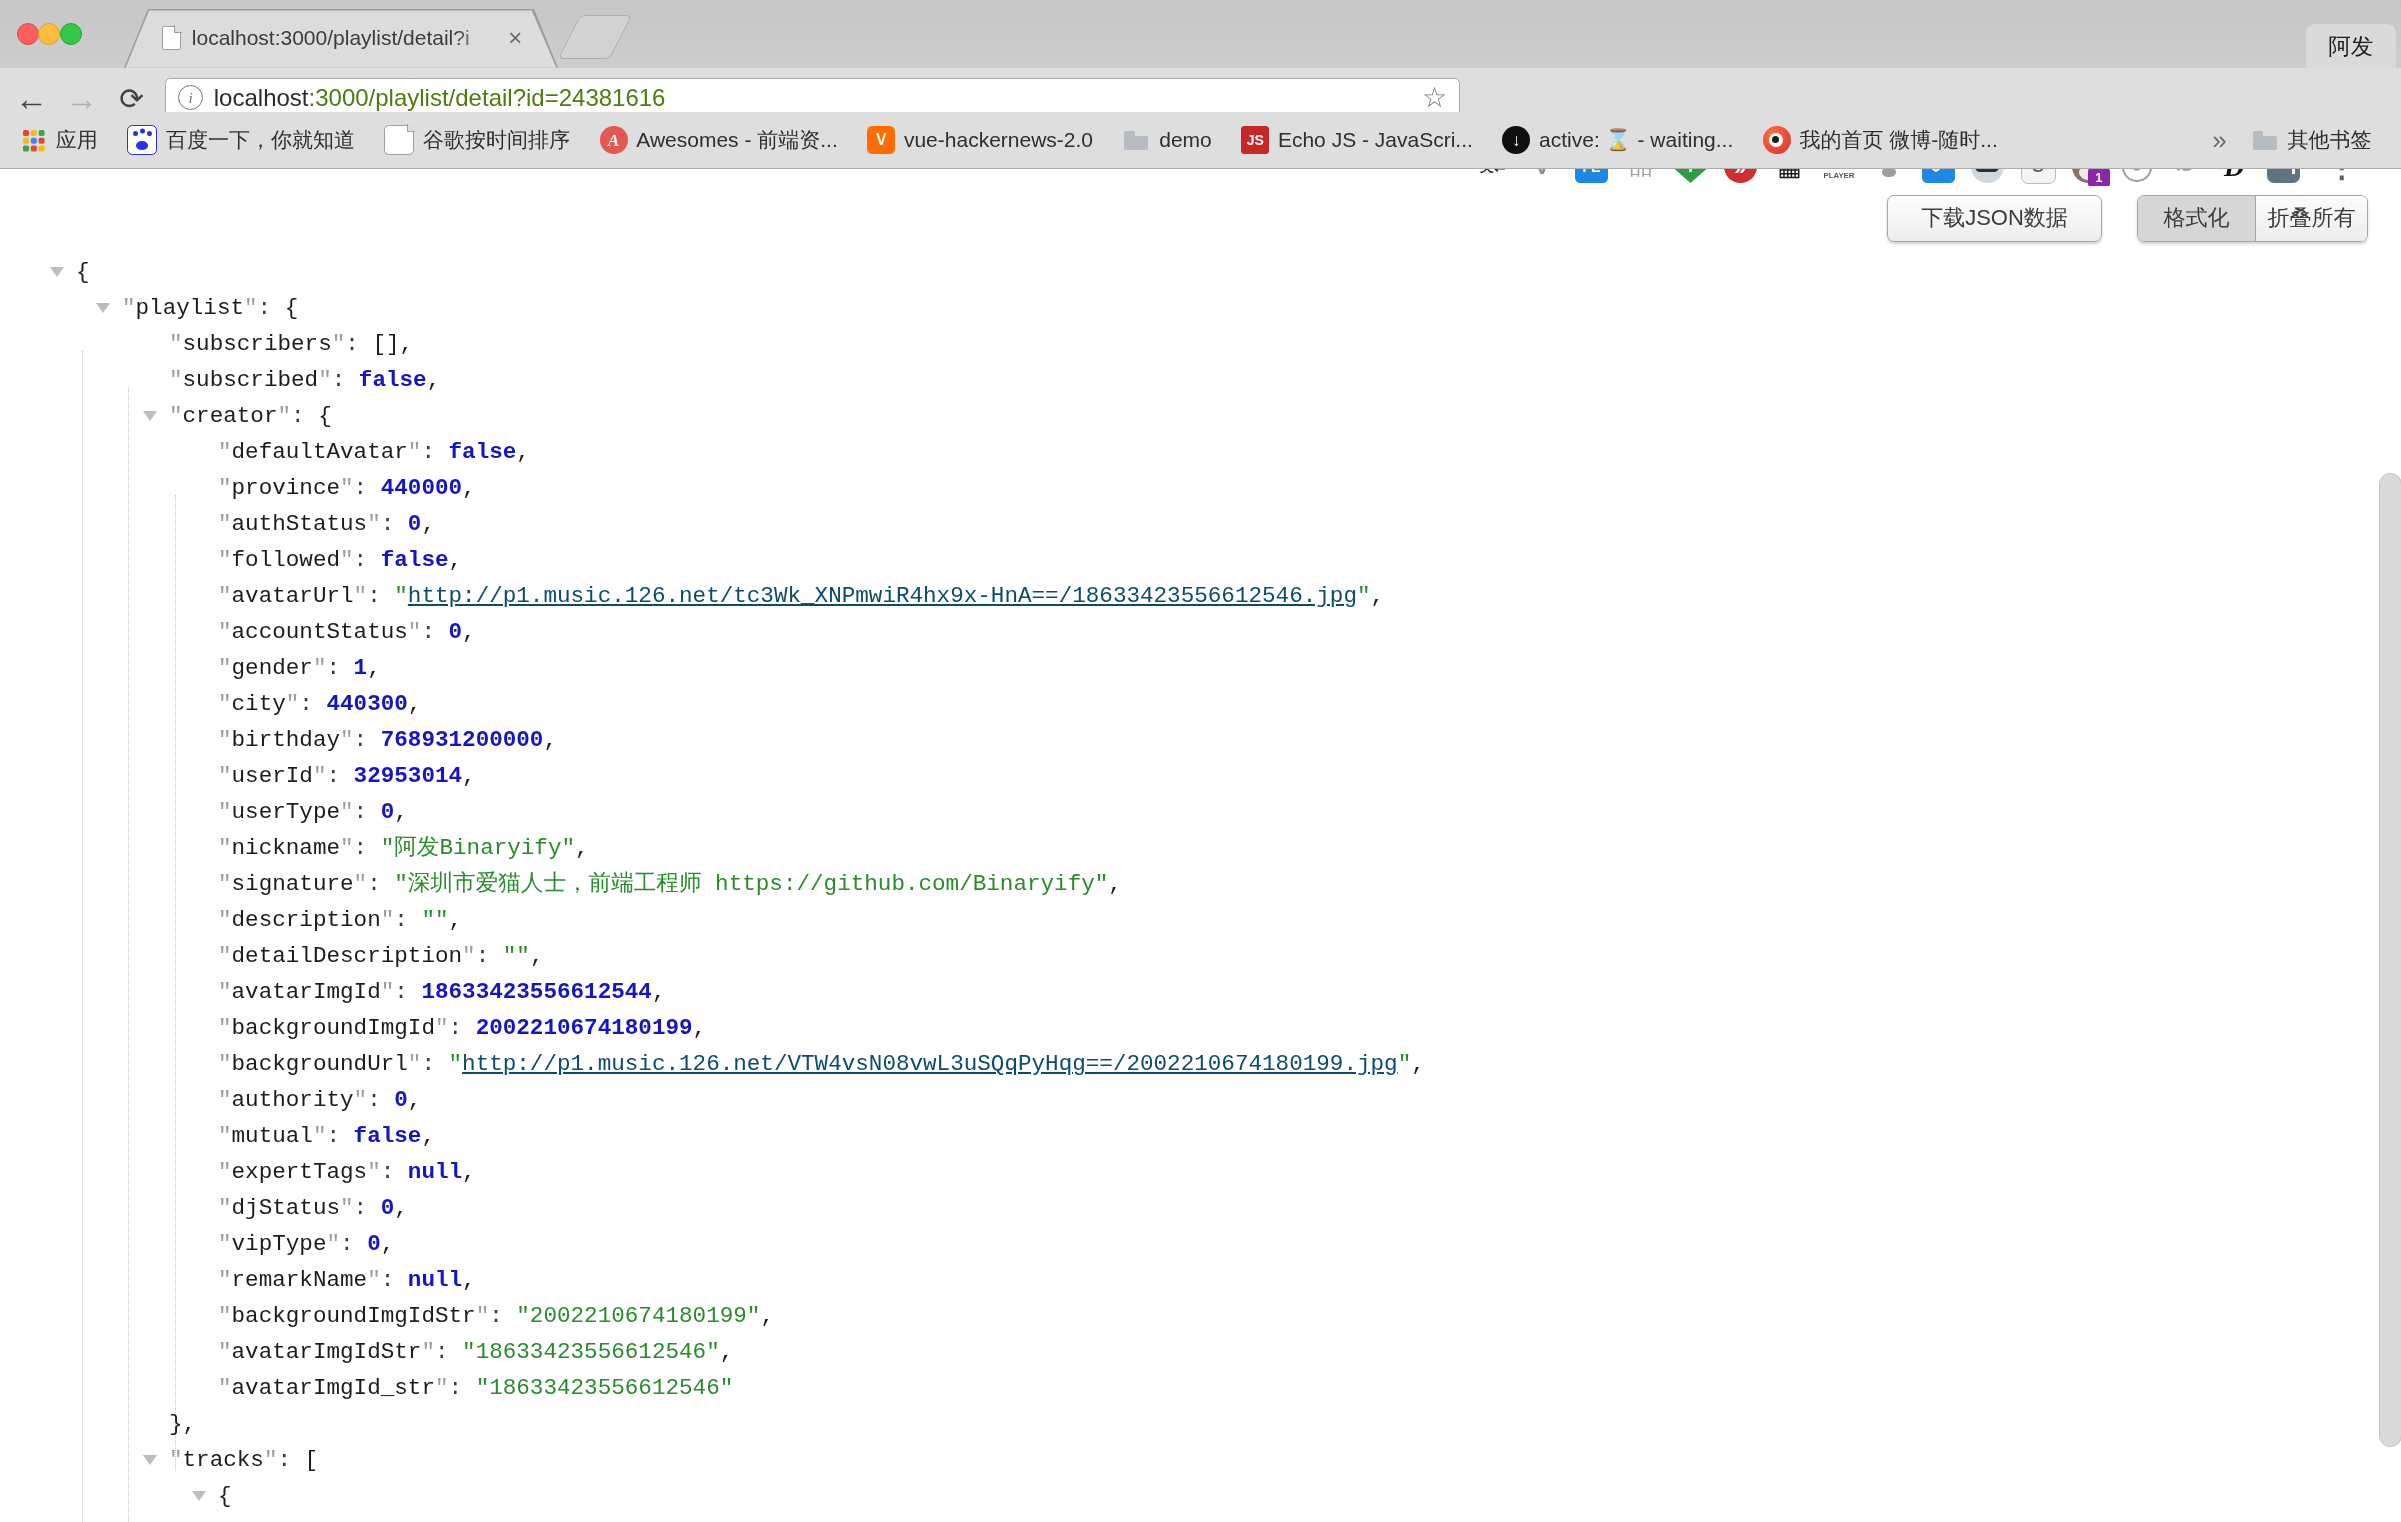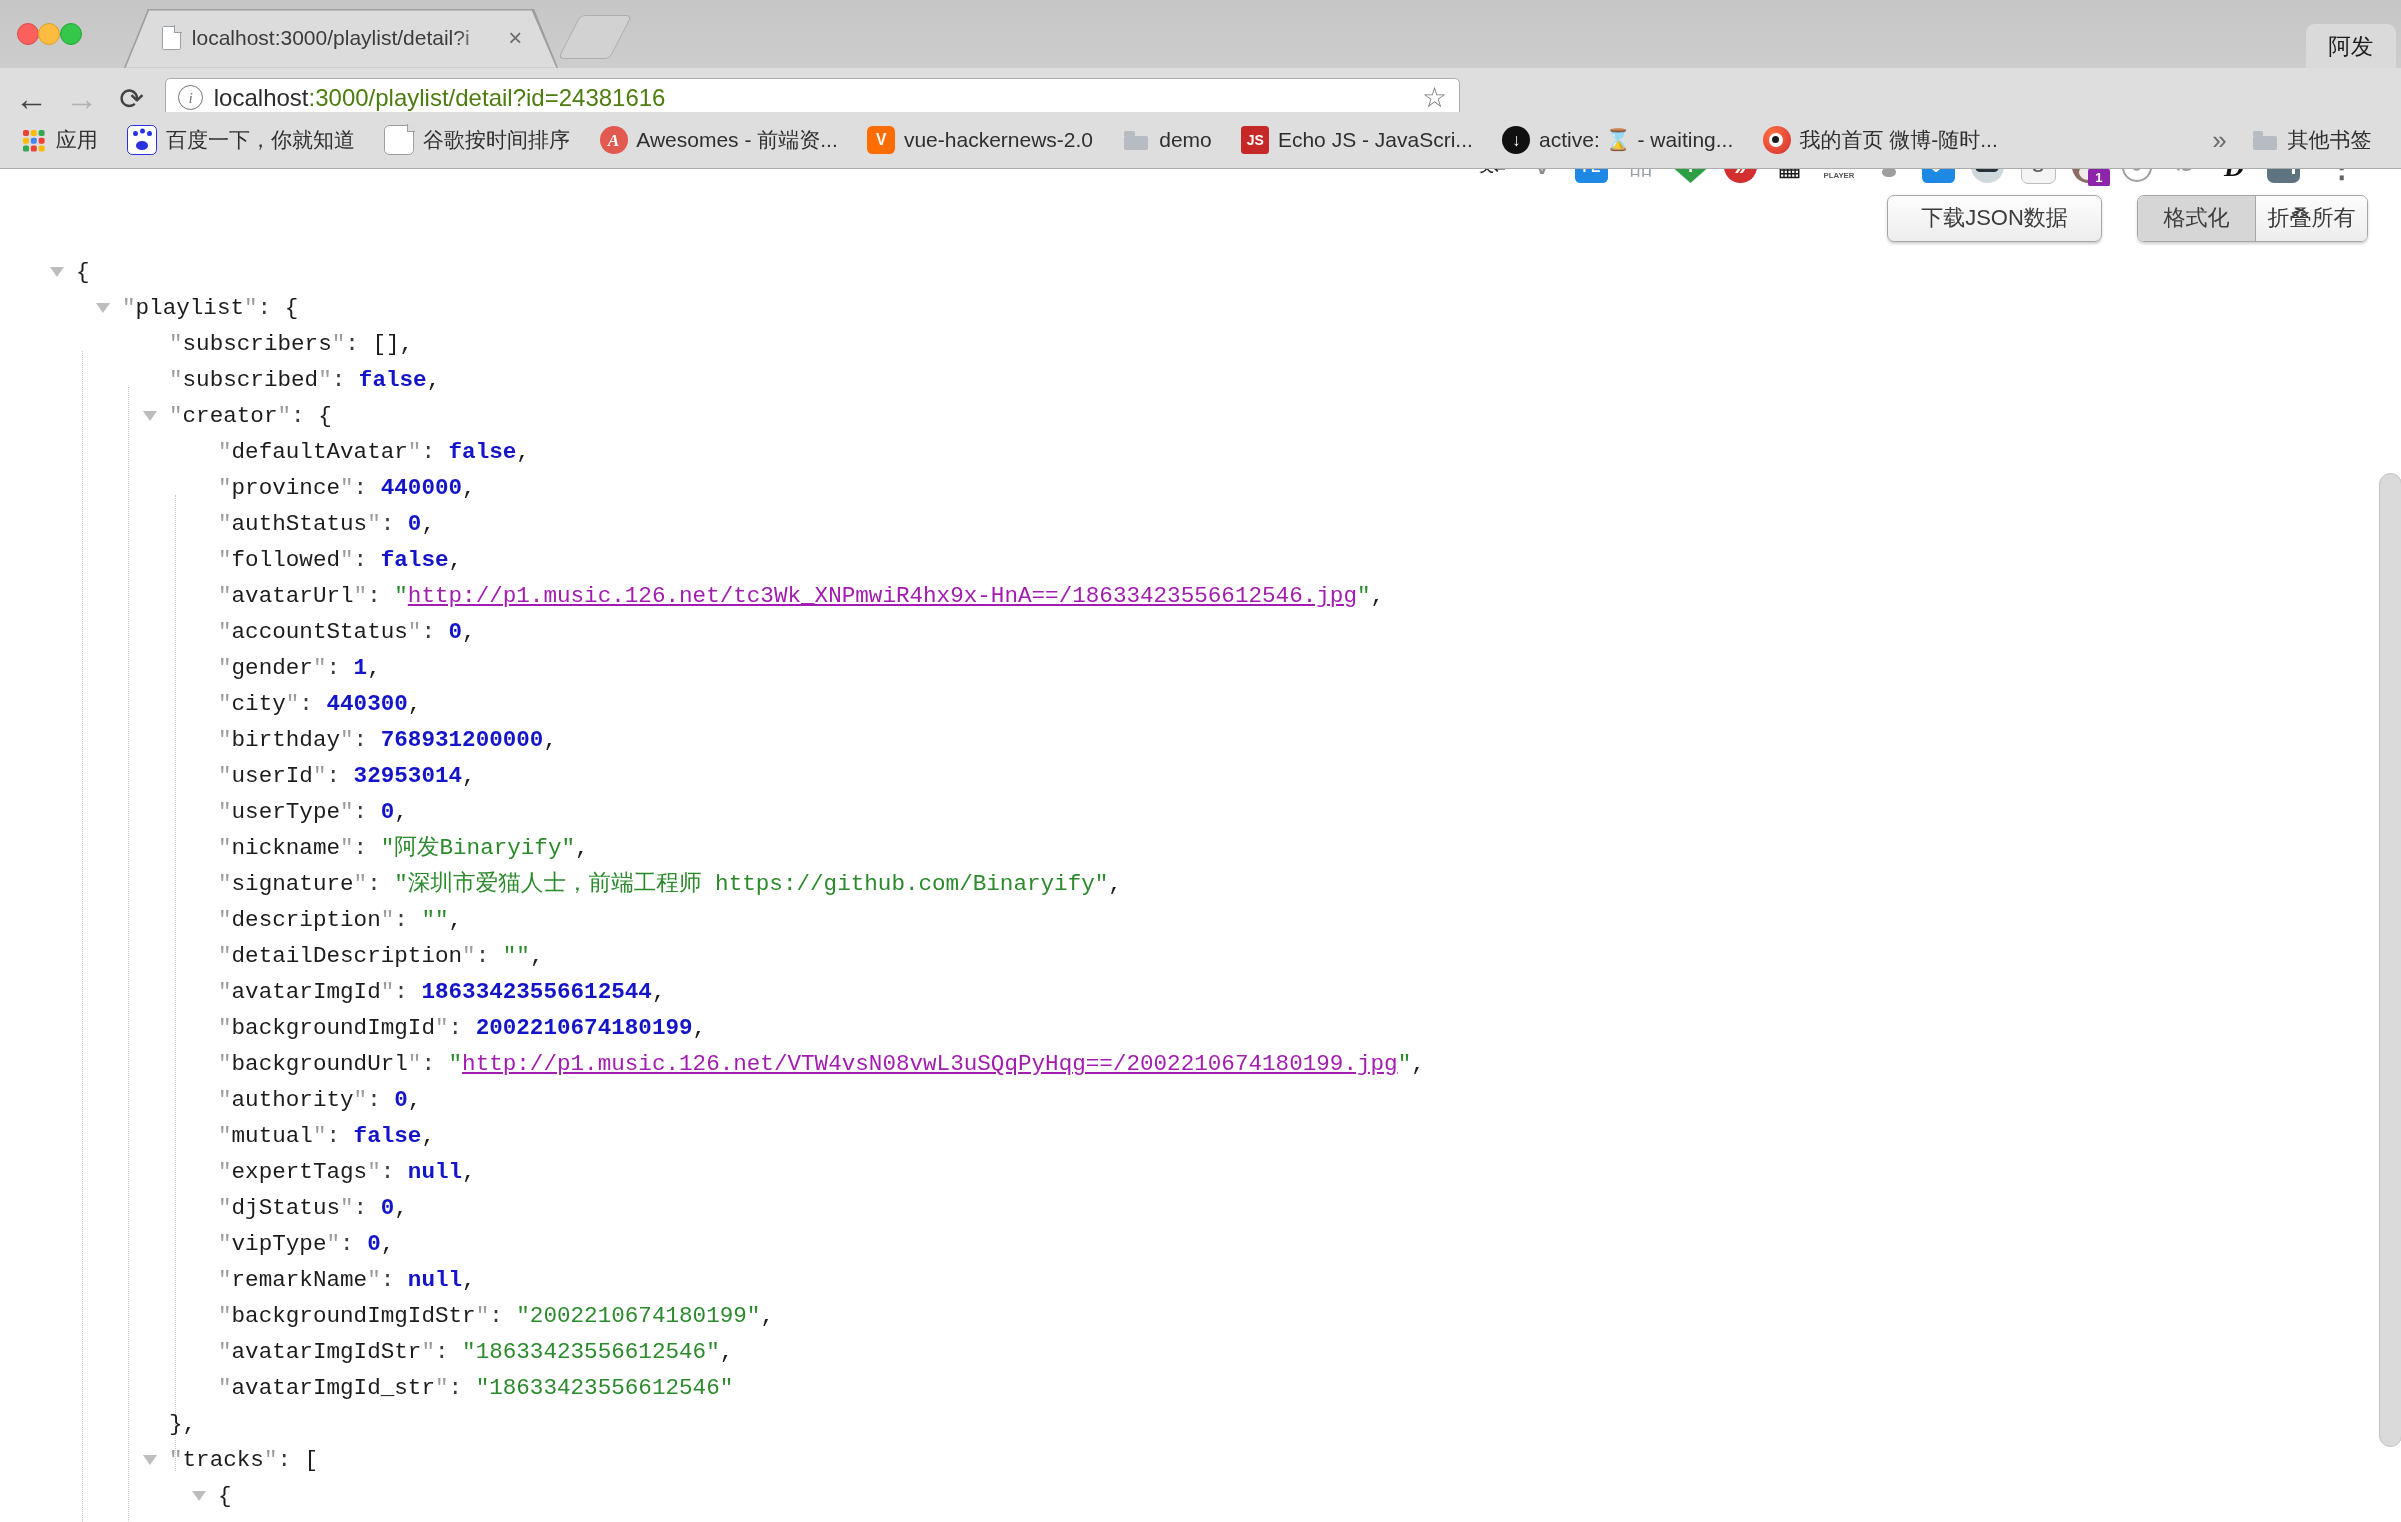--- a/index.html
+++ b/index.html
@@ -135,21 +135,21 @@
   .jrow{position:relative;height:36px;line-height:36px;white-space:pre;}
   .jarrow{position:absolute;top:13px;width:0;height:0;
       border-left:7.8px solid transparent;border-right:7.8px solid transparent;border-top:10.4px solid #bdbdbd;}
   .jq{color:#9c9c9c;}
   .jk{color:#1c1c1c;}
   .jc{color:#3a3a3a;}
   .jr{color:#1c1c1c;}
   .jm{color:#1c1c1c;}
   .jv{color:#1414c8;font-weight:700;}
   .js2{color:#2b8a2b;}
-  .jl{color:#a21caf;text-decoration:underline;}
+  .jl{color:#0c4a6e;text-decoration:underline;}
   .guide{position:absolute;width:0;border-left:1.7px dotted #c8c8c8;}
   #g-root{left:74px;top:97px;height:1233px;}
   #g-playlist{left:120px;top:133px;height:1197px;}
   #g-creator{left:167px;top:241px;height:976px;}
 
   #scroll-thumb{position:absolute;right:7px;top:287px;width:21px;height:972px;background:#dadada;
       border:0.9px solid #c2c2c2;border-radius:11.3px;}
 </style>
 </head>
 <body>

